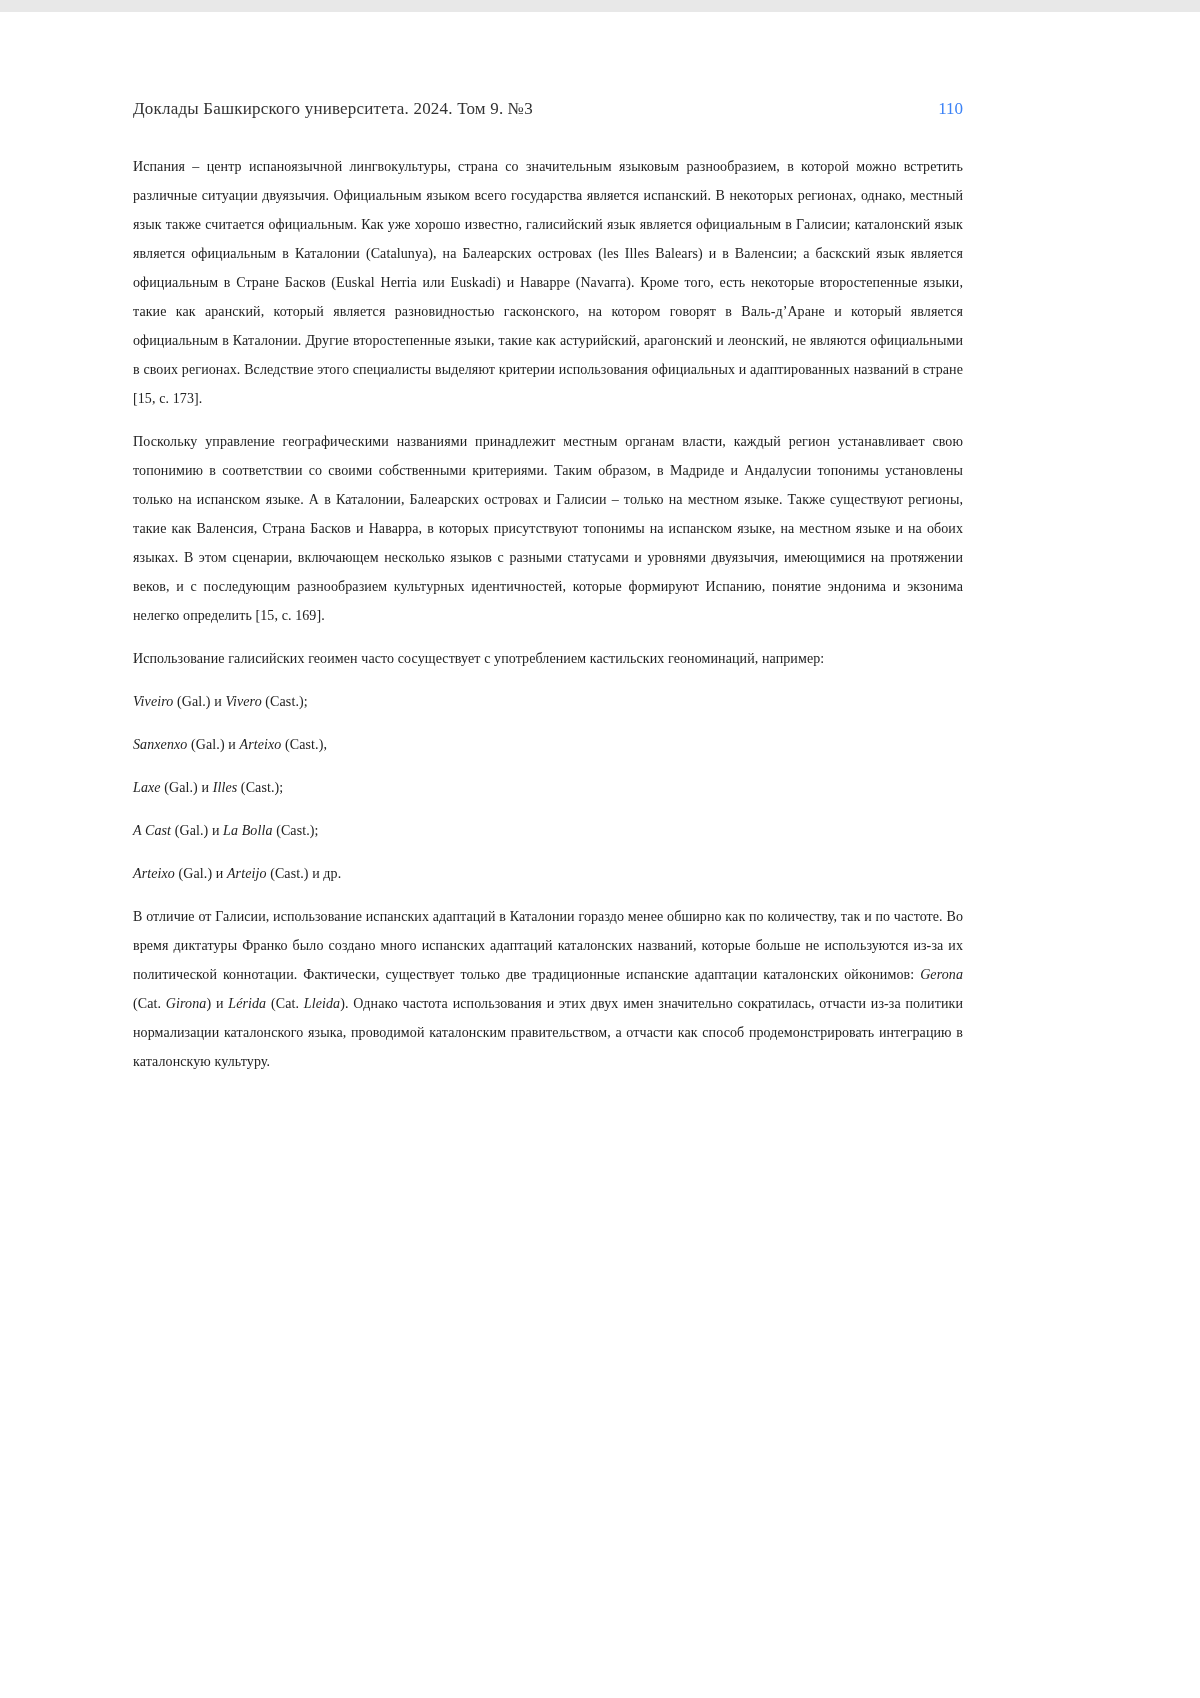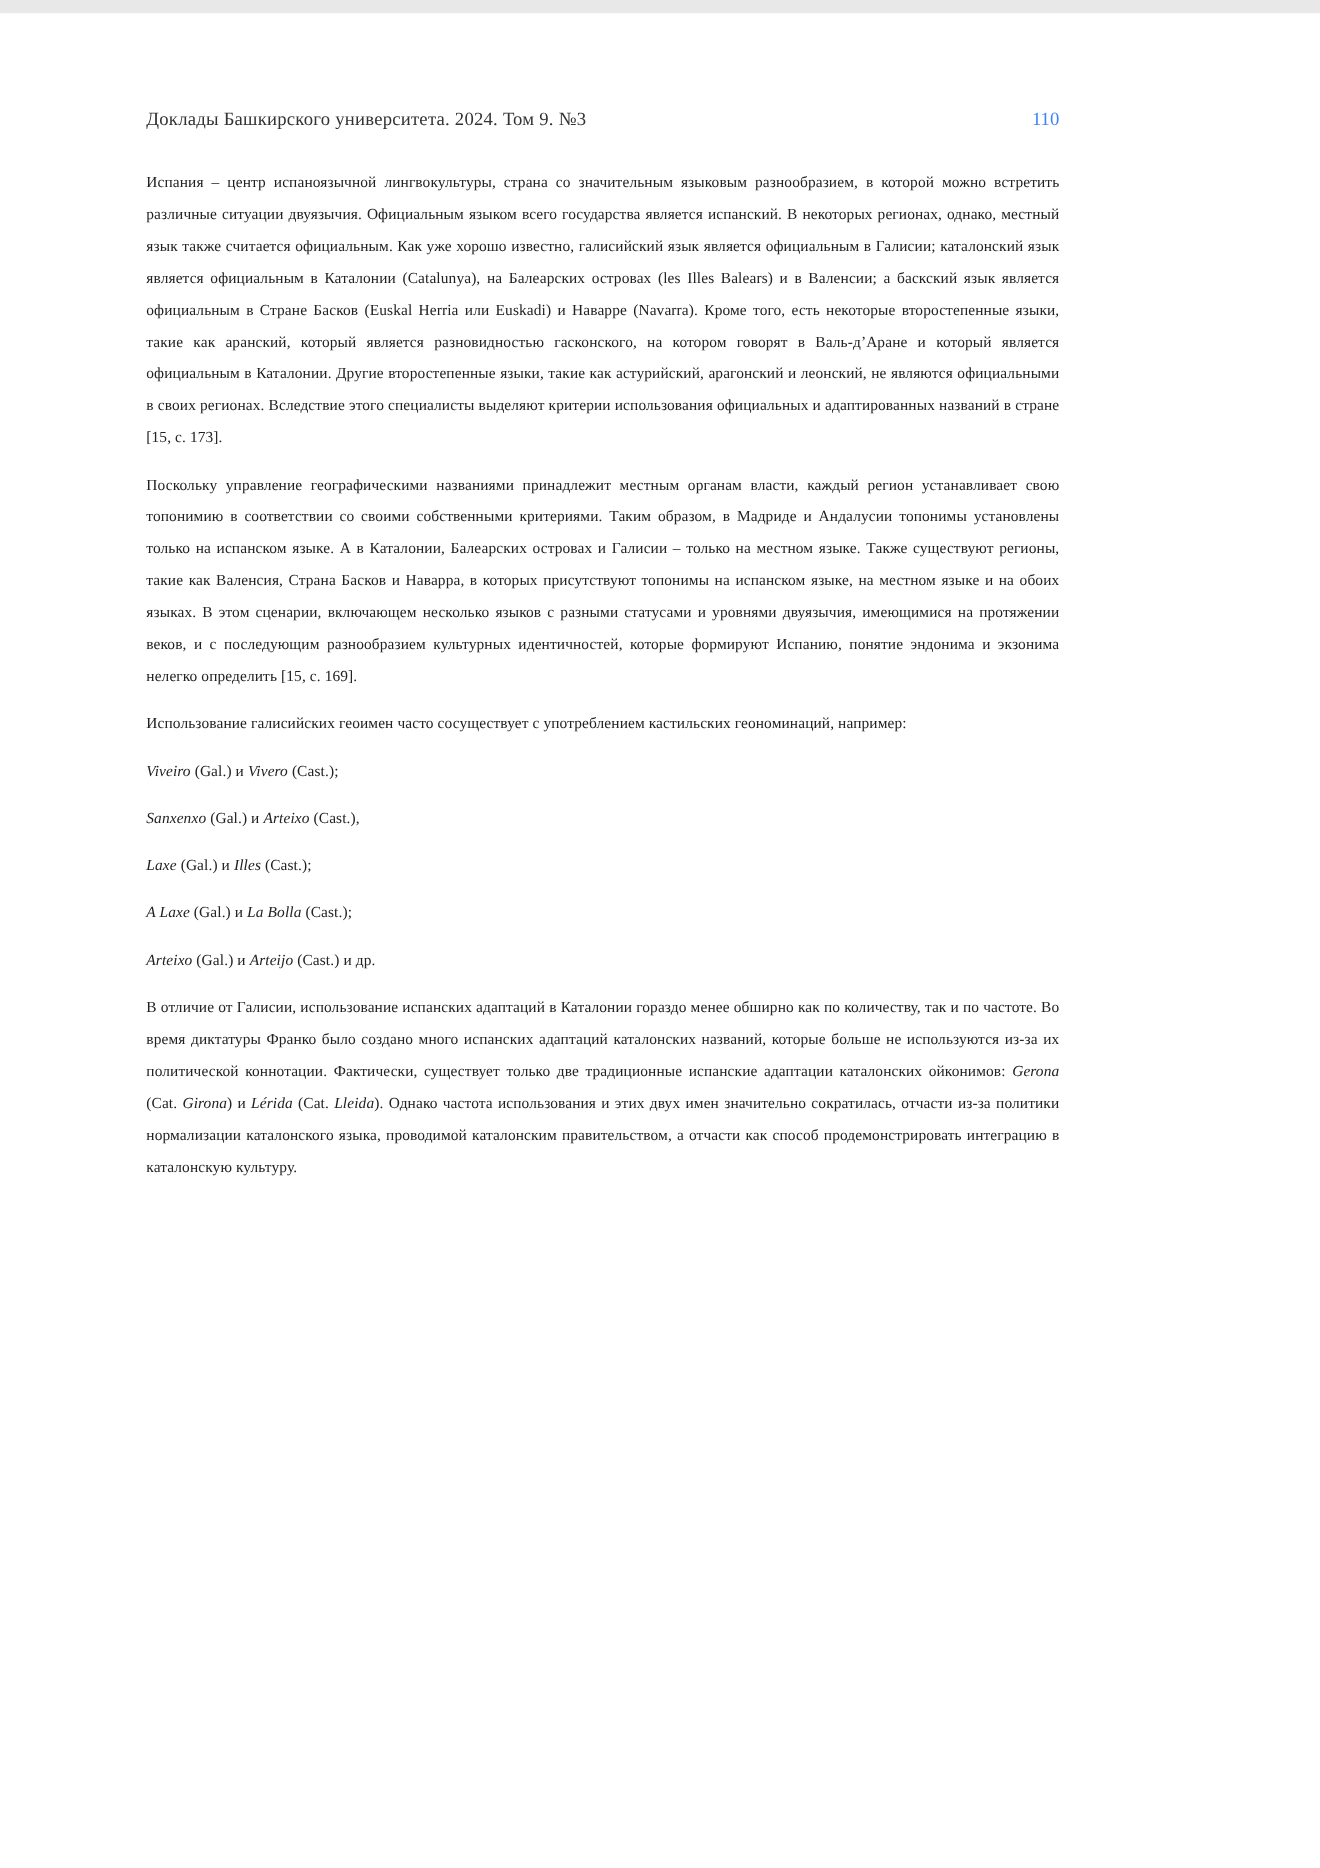--- a/index.html
+++ b/index.html
@@ -58,18 +58,18 @@
     <span class="page-number" style="color: #3b82f6;">110</span>
   </div>
 
   <div class="document-body">
     <p><span>Испания – центр испаноязычной лингвокультуры, страна со значительным языковым разнообразием, в которой можно встретить различные ситуации двуязычия. Официальным языком всего государства является испанский. В некоторых регионах, однако, местный язык также считается официальным. Как уже хорошо известно, галисийский язык является официальным в Галисии; каталонский язык является официальным в Каталонии (Catalunya), на Балеарских островах (les Illes Balears) и в Валенсии; а баскский язык является официальным в Стране Басков (Euskal Herria или Euskadi) и Наварре (Navarra). Кроме того, есть некоторые второстепенные языки, такие как аранский, который является разновидностью гасконского, на котором говорят в Валь-д’Аране и который является официальным в Каталонии. Другие второстепенные языки, такие как астурийский, арагонский и леонский, не являются официальными в своих регионах. Вследствие этого специалисты выделяют критерии использования официальных и адаптированных названий в стране [15, с. 173].</span></p>
     <p><span>Поскольку управление географическими названиями принадлежит местным органам власти, каждый регион устанавливает свою топонимию в соответствии со своими собственными критериями. Таким образом, в Мадриде и Андалусии топонимы установлены только на испанском языке. А в Каталонии, Балеарских островах и Галисии – только на местном языке. Также существуют регионы, такие как Валенсия, Страна Басков и Наварра, в которых присутствуют топонимы на испанском языке, на местном языке и на обоих языках. В этом сценарии, включающем несколько языков с разными статусами и уровнями двуязычия, имеющимися на протяжении веков, и с последующим разнообразием культурных идентичностей, которые формируют Испанию, понятие эндонима и экзонима нелегко определить [15, с. 169].</span></p>
     <p><span>Использование галисийских геоимен часто сосуществует с употреблением кастильских геономинаций, например:</span></p>
     <p class="example-line"><em>Viveiro</em><span> (Gal.) и </span><em>Vivero</em><span> (Cast.);</span></p>
     <p class="example-line"><em>Sanxenxo</em><span> (Gal.) и </span><em>Arteixo</em><span> (Cast.),</span></p>
     <p class="example-line"><em>Laxe</em><span> (Gal.) и </span><em>Illes</em><span> (Cast.);</span></p>
-    <p class="example-line"><em>A Laxe</em><span> (Gal.) и </span><em>La Bolla</em><span> (Cast.);</span></p>
+    <p class="example-line"><em>A Cast</em><span> (Gal.) и </span><em>La Bolla</em><span> (Cast.);</span></p>
     <p class="example-line"><em>Arteixo</em><span> (Gal.) и </span><em>Arteijo</em><span> (Cast.) и др.</span></p>
     <p><span>В отличие от Галисии, использование испанских адаптаций в Каталонии гораздо менее обширно как по количеству, так и по частоте. Во время диктатуры Франко было создано много испанских адаптаций каталонских названий, которые больше не используются из-за их политической коннотации. Фактически, существует только две традиционные испанские адаптации каталонских ойконимов: </span><em>Gerona</em><span> (Cat. </span><em>Girona</em><span>) и </span><em>Lérida</em><span> (Cat. </span><em>Lleida</em><span>). Однако частота использования и этих двух имен значительно сократилась, отчасти из-за политики нормализации каталонского языка, проводимой каталонским правительством, а отчасти как способ продемонстрировать интеграцию в каталонскую культуру.</span></p>
   </div>
 
 </div>
 
 </body></html>

